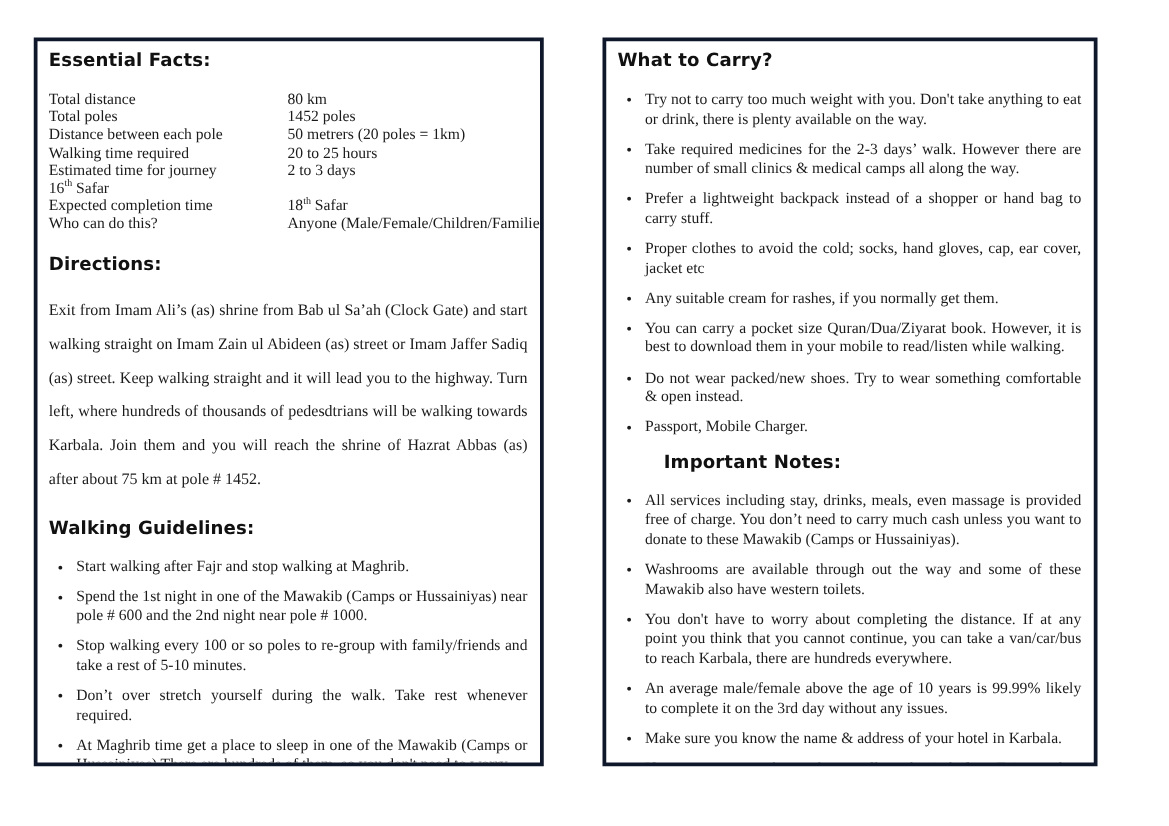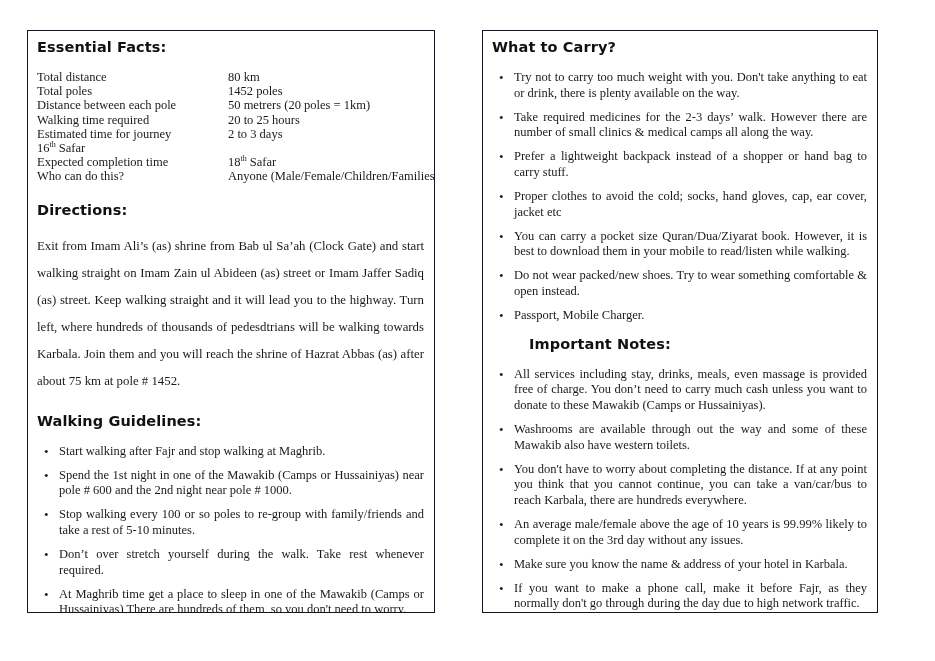--- a/index.html
+++ b/index.html
@@ -11,21 +11,21 @@
     width: 935px;
     height: 661px;
     position: relative;
     color: #1a1a1a;
     font-family: "Liberation Serif", serif;
   }
   .panel {
     position: absolute;
     top: 30px;
     height: 583px;
-    border: 1px solid #0f172a;
+    border: 3px solid #0f172a;
     box-sizing: border-box;
     background: #ffffff;
     padding: 6px 10px 0 9px;
     overflow: hidden;
   }
   .panel-left  { left: 27px;  width: 408px; }
   .panel-right { left: 482px; width: 396px; }
 
   .section-heading {
     font-family: "DejaVu Sans", sans-serif;
@@ -137,20 +137,21 @@
 </div>
 
 <div class="panel panel-right">
   <h2 class="section-heading">What to Carry?</h2>
 
   <ul class="bullet-list">
       <li>Try not to carry too much weight with you. Don't take anything to eat or drink, there is plenty available on the way.</li>
       <li>Take required medicines for the 2-3 days’ walk. However there are number of small clinics &amp; medical camps all along the way.</li>
       <li>Prefer a lightweight backpack instead of a shopper or hand bag to carry stuff.</li>
       <li>Proper clothes to avoid the cold; socks, hand gloves, cap, ear cover, jacket etc</li>
+      <li>Any suitable cream for rashes, if you normally get them.</li>
       <li>You can carry a pocket size Quran/Dua/Ziyarat book. However, it is best to download them in your mobile to read/listen while walking.</li>
       <li>Do not wear packed/new shoes. Try to wear something comfortable &amp; open instead.</li>
       <li>Passport, Mobile Charger.</li>
     </ul>
 
   <h2 class="section-heading" style="margin-top:10px;margin-left:37px;">Important Notes:</h2>
 
   <ul class="bullet-list">
       <li>All services including stay, drinks, meals, even massage is provided free of charge. You don’t need to carry much cash unless you want to donate to these Mawakib (Camps or Hussainiyas).</li>
       <li>Washrooms are available through out the way and some of these Mawakib also have western toilets.</li>

